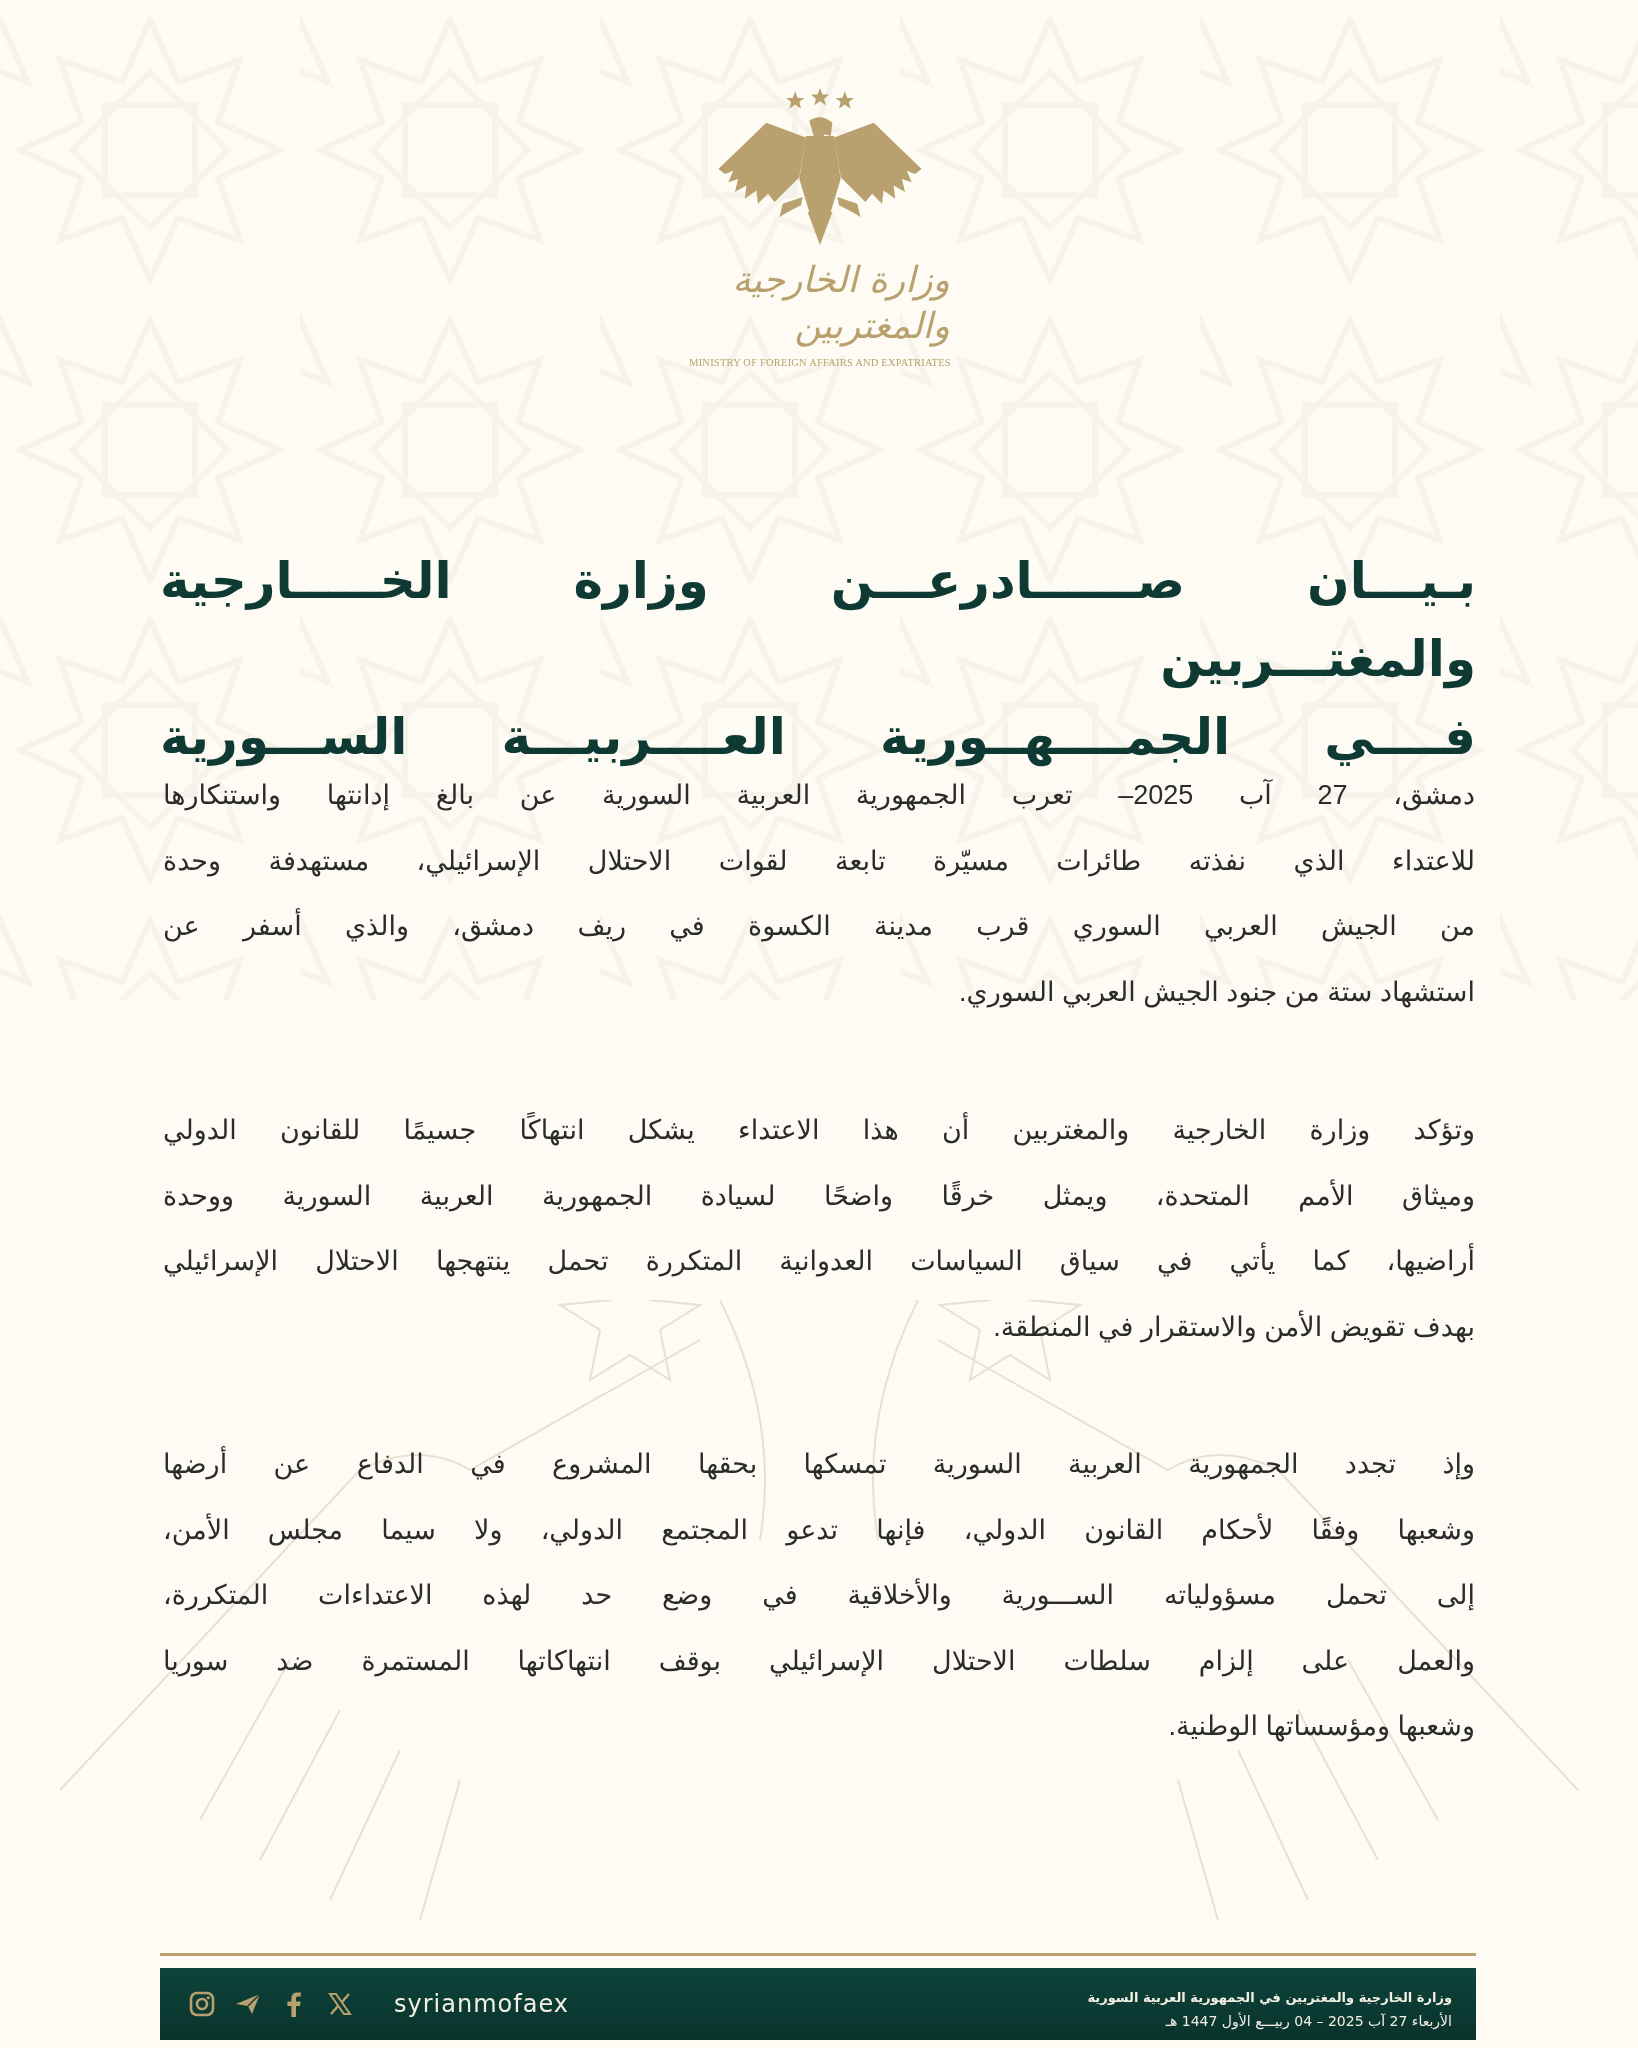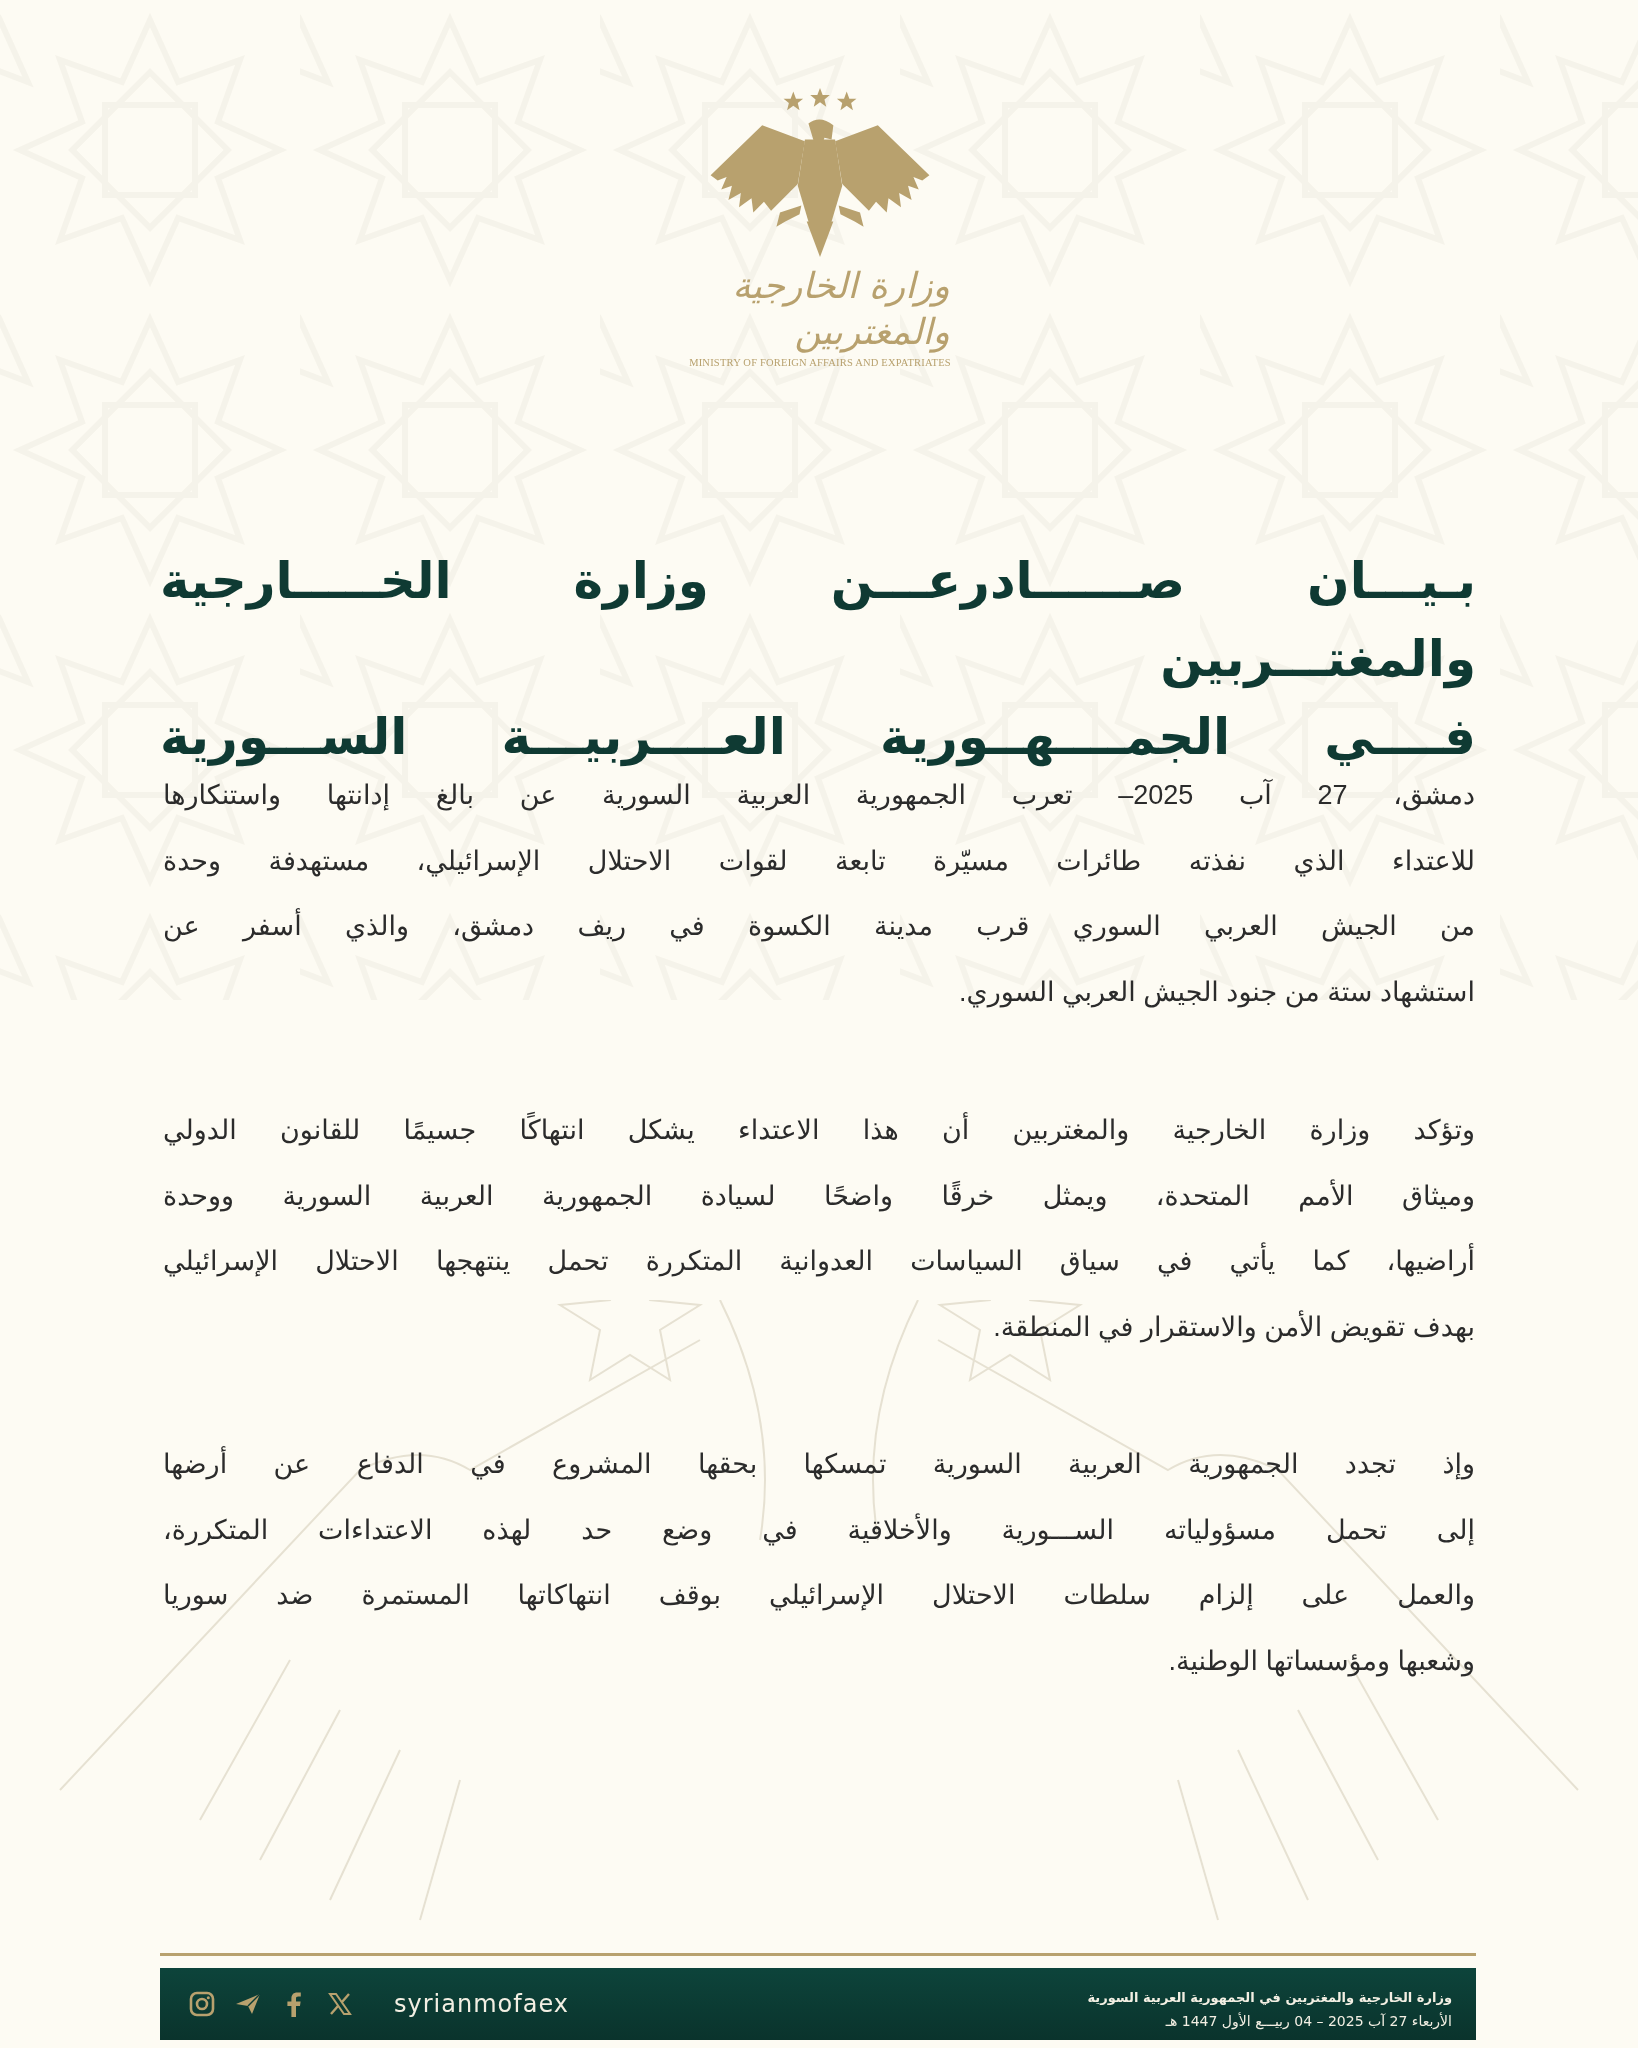--- a/index.html
+++ b/index.html
@@ -14,21 +14,21 @@
   .bg-pattern {
     position: absolute; left: 0; top: 0; width: 1638px; height: 1000px;
     opacity: 0.55; pointer-events: none;
   }
   .bg-eagle-outline {
     position: absolute; left: 0; top: 1300px; width: 1638px; height: 640px;
     pointer-events: none;
   }
   .logo {
     position: absolute; left: 690px; top: 88px; width: 260px; height: 280px;
-    display: flex; flex-direction: column; align-items: center;
+    display: flex; flex-direction: column; align-items: center; gap: 6px;
   }
   .logo svg.eagle { width: 250px; height: 190px; }
   .logo .calligraphy {
     font-family: "DejaVu Serif", serif;
     color: #B8A16E; font-size: 36px; line-height: 46px;
     direction: rtl; margin-top: 6px; letter-spacing: -1px;
     font-style: italic;
   }
   .logo .english {
     font-family: "Liberation Serif", serif;
@@ -153,20 +153,21 @@
 
 <div class="body p2">
   <span class="line">وتؤكد وزارة الخارجية والمغتربين أن هذا الاعتداء يشكل انتهاكًا جسيمًا للقانون الدولي</span>
   <span class="line">وميثاق الأمم المتحدة، ويمثل خرقًا واضحًا لسيادة الجمهورية العربية السورية ووحدة</span>
   <span class="line">أراضيها، كما يأتي في سياق السياسات العدوانية المتكررة تحمل ينتهجها الاحتلال الإسرائيلي</span>
   <span class="line last">بهدف تقويض الأمن والاستقرار في المنطقة.</span>
 </div>
 
 <div class="body p3">
   <span class="line">وإذ تجدد الجمهورية العربية السورية تمسكها بحقها المشروع في الدفاع عن أرضها</span>
+  <span class="line">وشعبها وفقًا لأحكام القانون الدولي، فإنها تدعو المجتمع الدولي، ولا سيما مجلس الأمن،</span>
   <span class="line">إلى تحمل مسؤولياته الســـورية والأخلاقية في وضع حد لهذه الاعتداءات المتكررة،</span>
   <span class="line">والعمل على إلزام سلطات الاحتلال الإسرائيلي بوقف انتهاكاتها المستمرة ضد سوريا</span>
   <span class="line last">وشعبها ومؤسساتها الوطنية.</span>
 </div>
 
 <div class="divider"></div>
 
 <div class="footer">
   <div class="social">
     <span class="ic">

